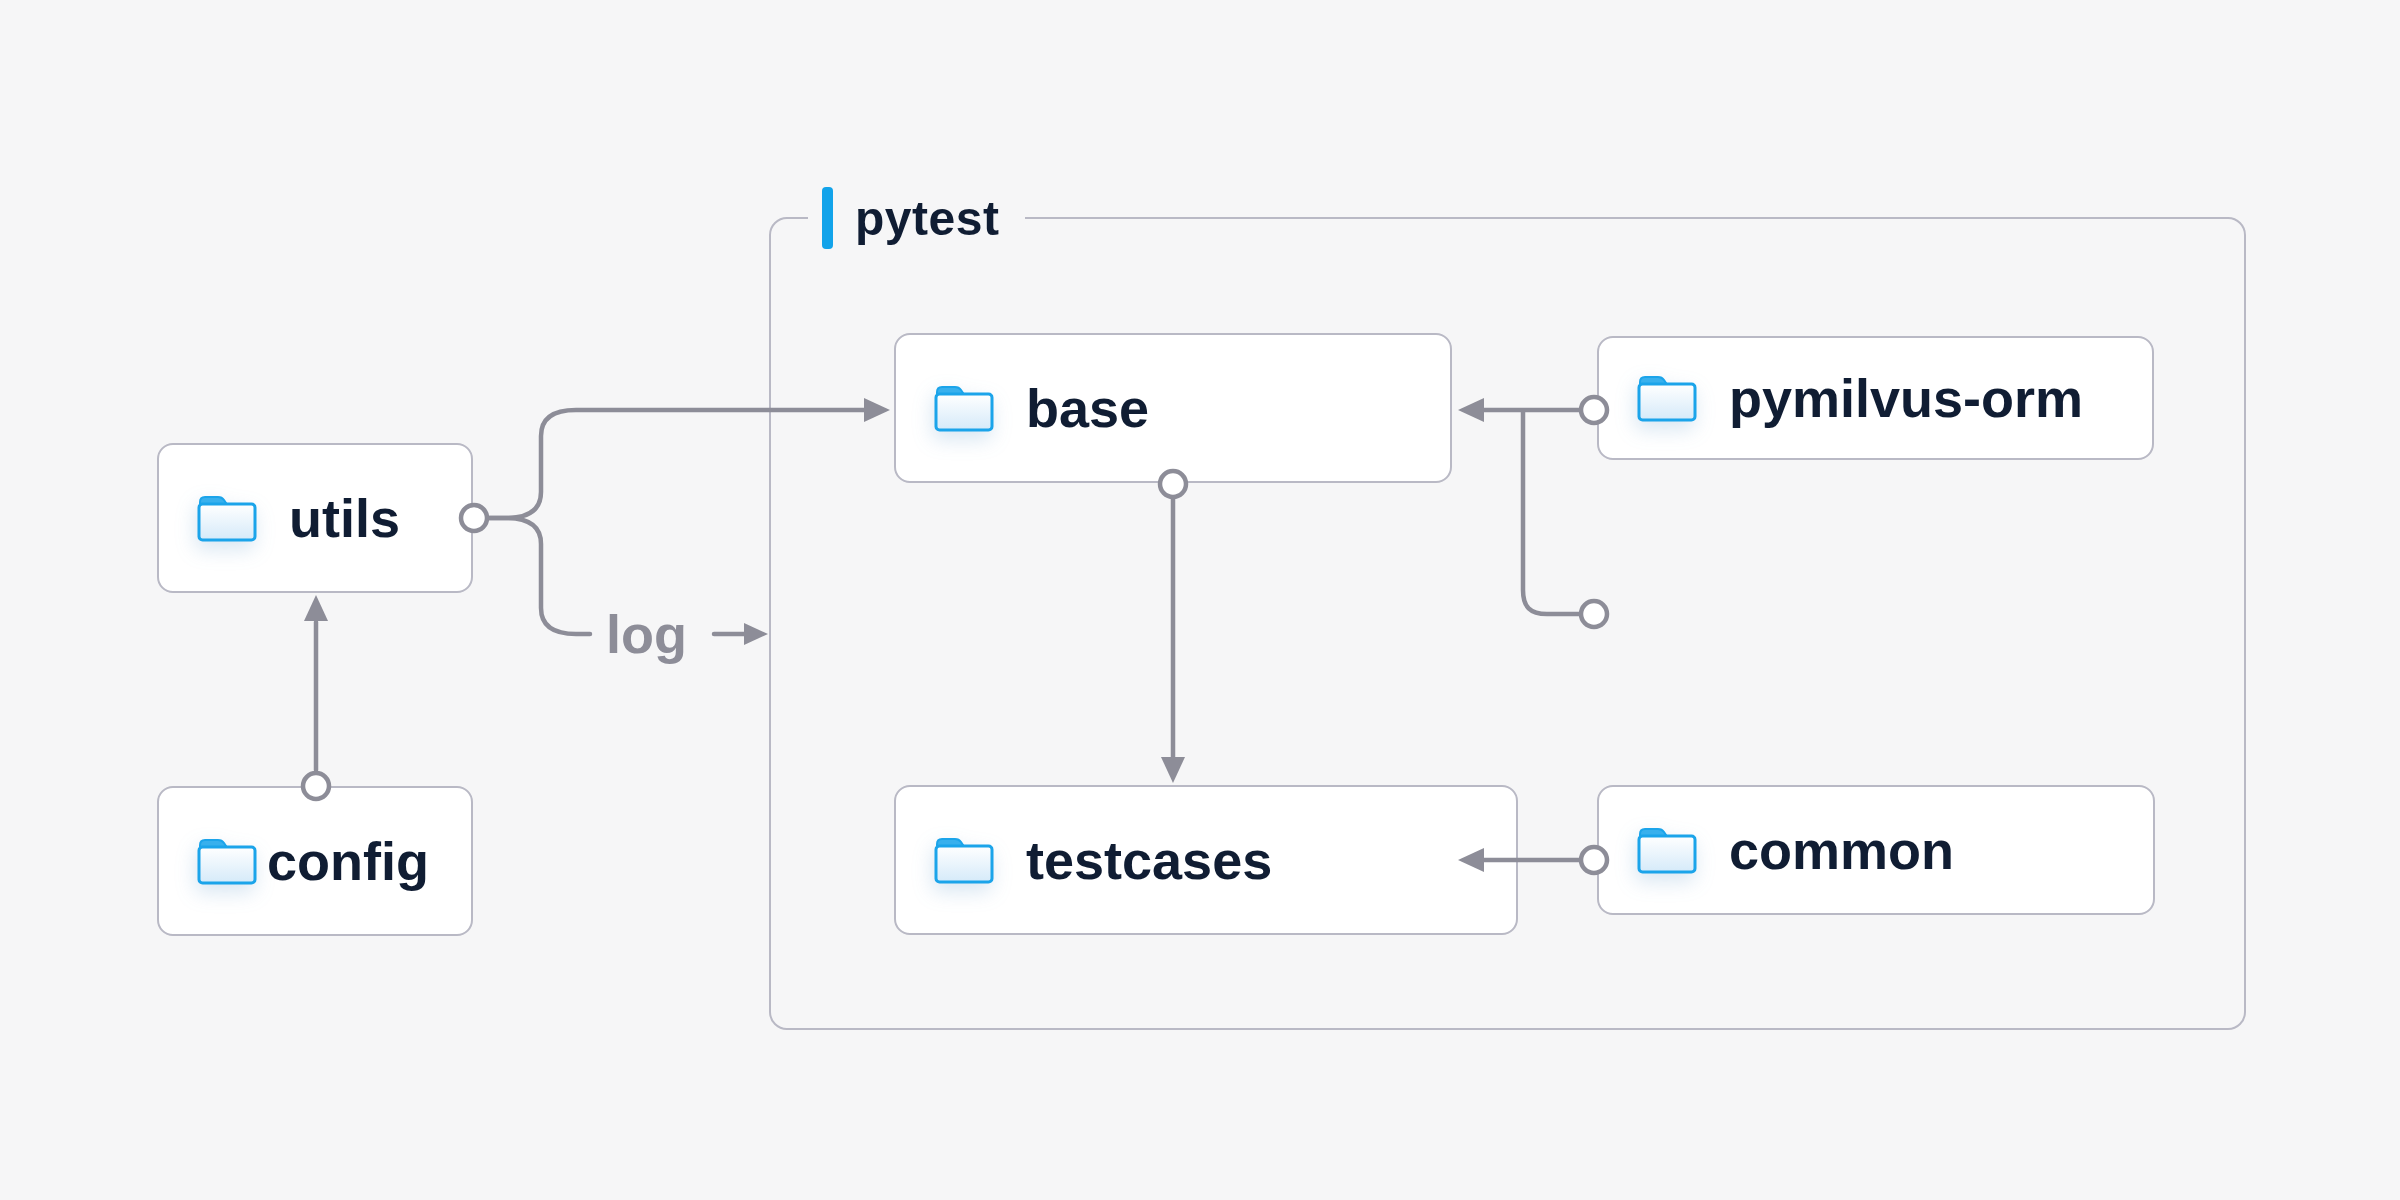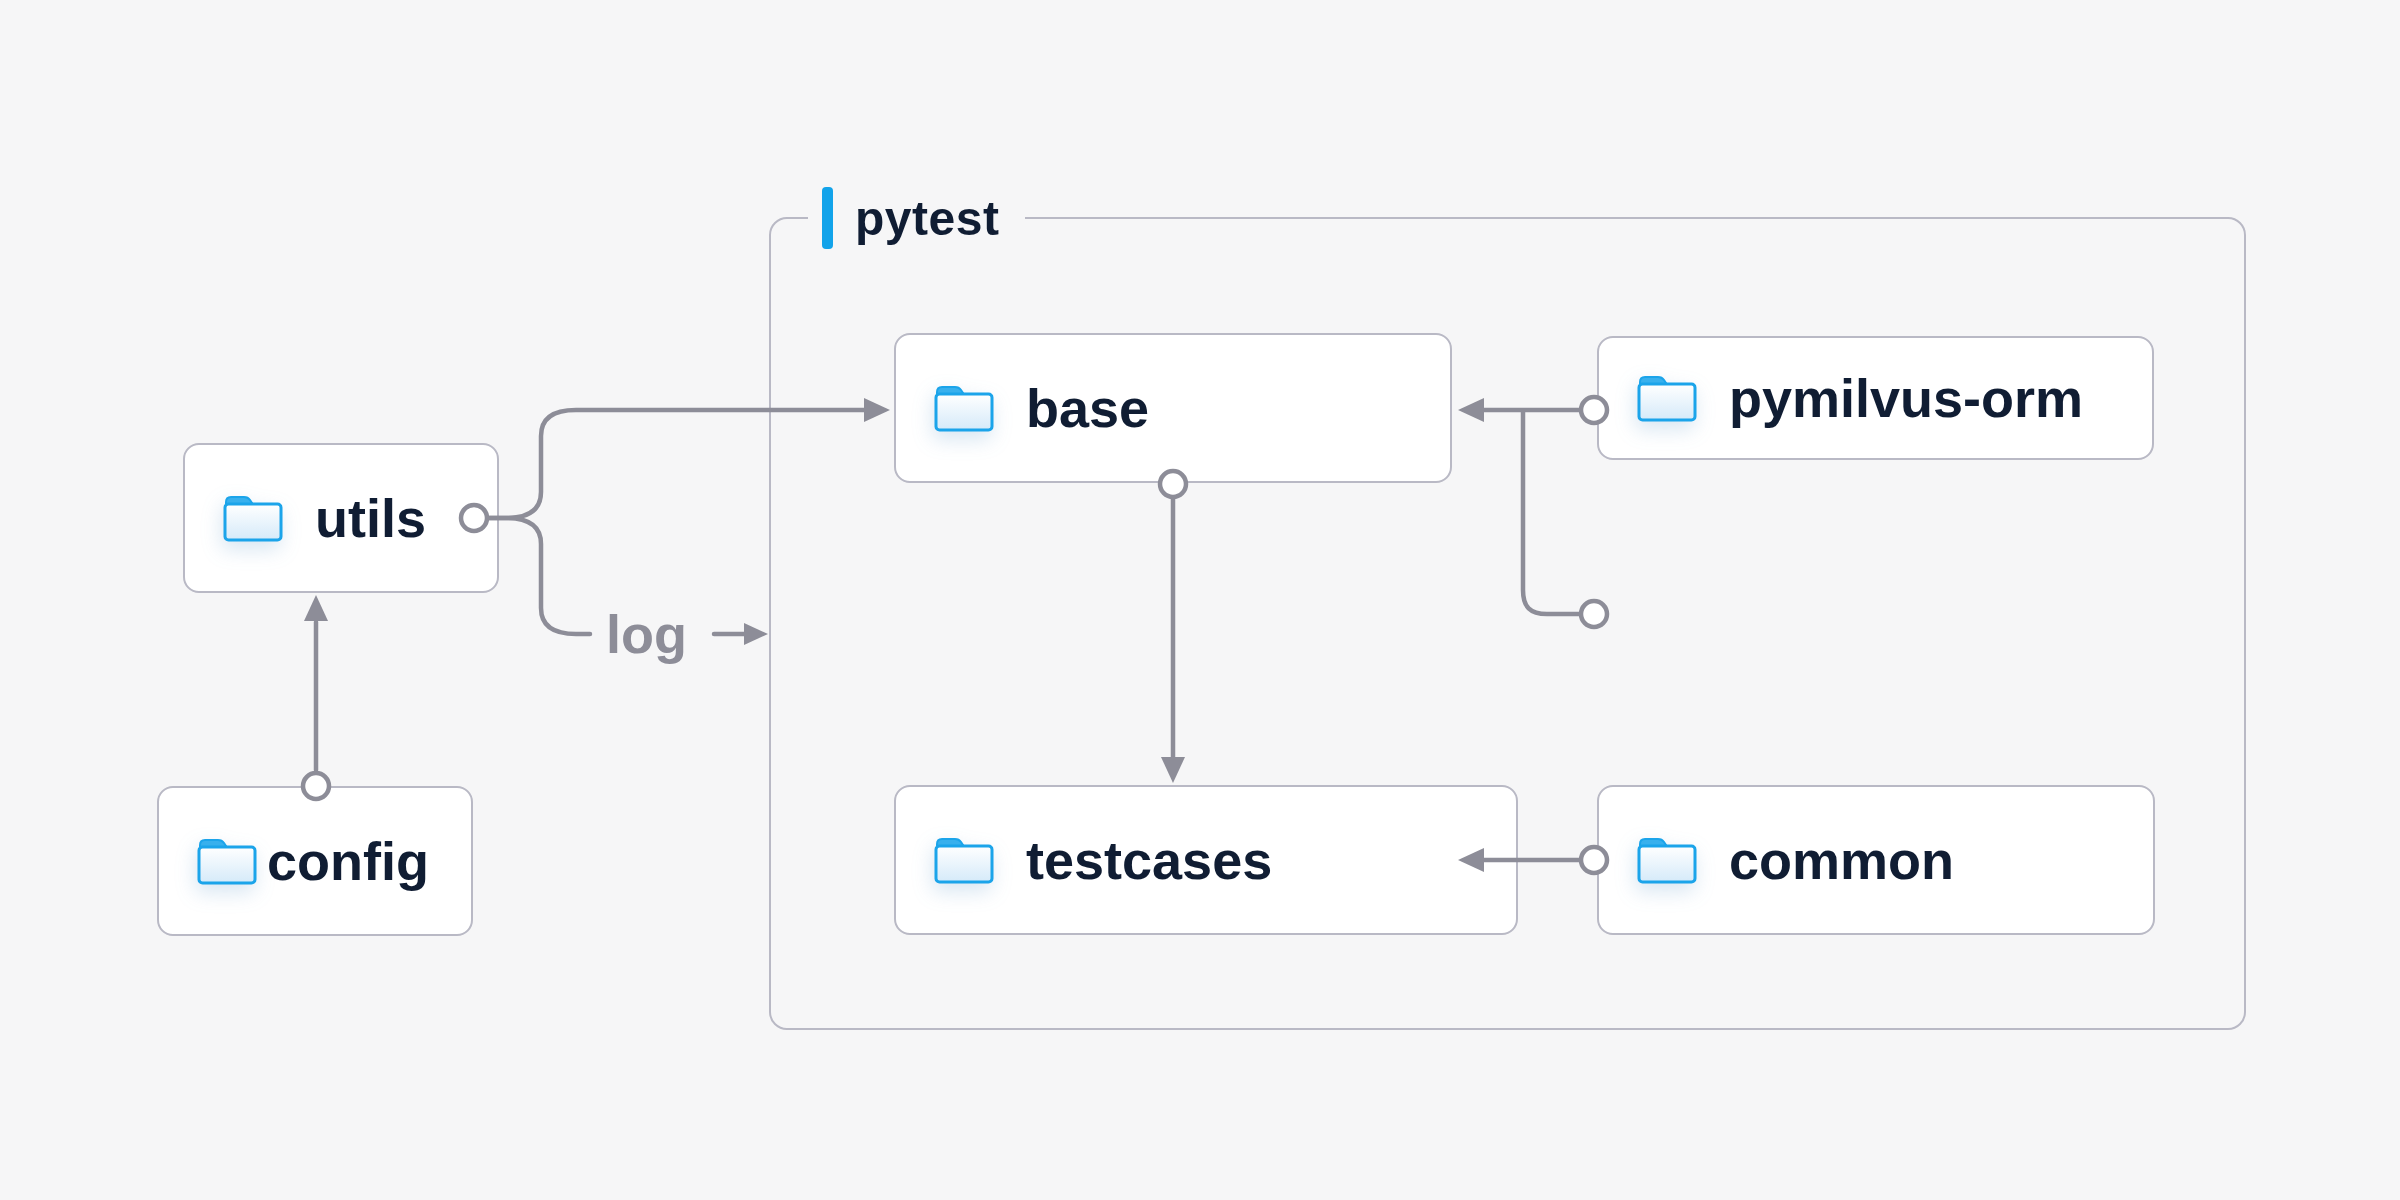--- a/index.html
+++ b/index.html
@@ -59,27 +59,27 @@
   }
   .node .label {
     font-size: 54px;
     font-weight: 700;
     color: #101d33;
     white-space: nowrap;
   }
   .node .icon { flex: 0 0 auto; display: block; }
   .node .icon svg { display: block; filter: drop-shadow(-2px 8px 10px rgba(60, 130, 190, 0.20)); }
 
-  .node-utils     { left: 157px;  top: 443px; width: 316px; height: 150px; margin-left: 26px; }
+  .node-utils     { left: 157px;  top: 443px; width: 316px; height: 150px; }
   .node-config    { left: 157px;  top: 786px; width: 316px; height: 150px; gap: 8px; }
   .node-base      { left: 894px;  top: 333px; width: 558px; height: 150px; }
   .node-testcases { left: 894px;  top: 785px; width: 624px; height: 150px; }
   .node-pymilvus  { left: 1597px; top: 336px; width: 557px; height: 124px; }
   .node-check     { left: 1597px; top: 539px; width: 557px; height: 151px; }
-  .node-common    { left: 1597px; top: 785px; width: 558px; height: 150px; }
+  .node-common    { left: 1597px; top: 785px; width: 558px; height: 130px; }
 
   
   .edges {
     position: absolute;
     left: 0; top: 0;
     width: 2400px; height: 1200px;
     pointer-events: none;
   }
   .edges path.wire {
     fill: none;

